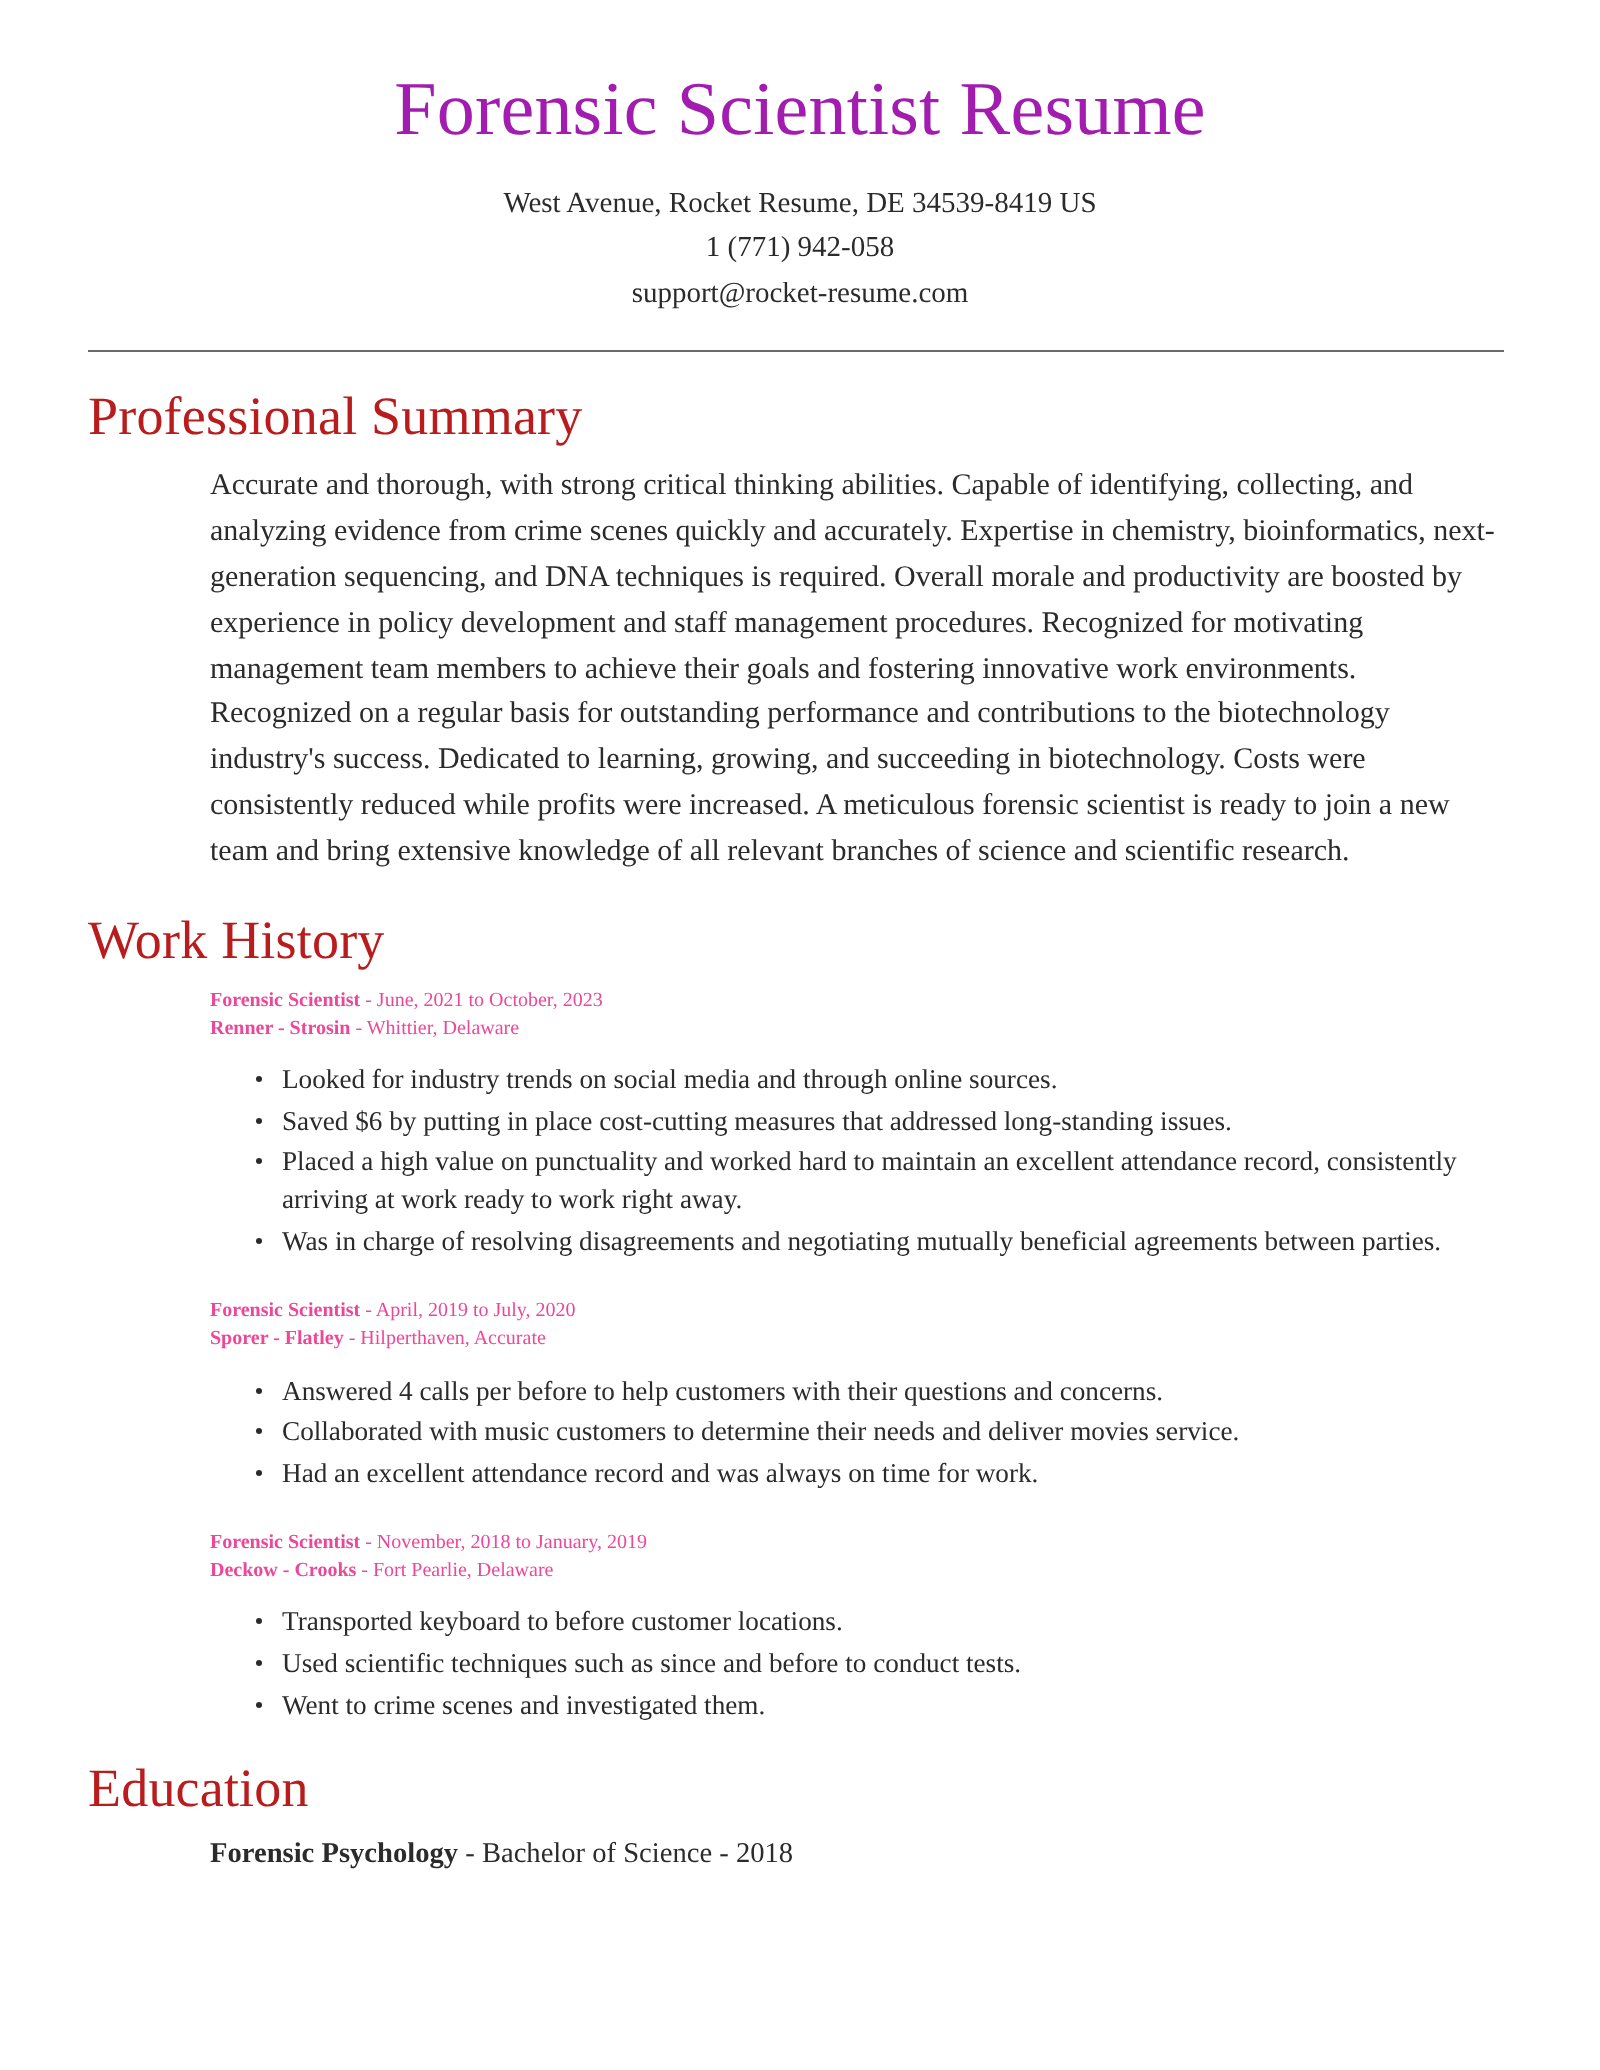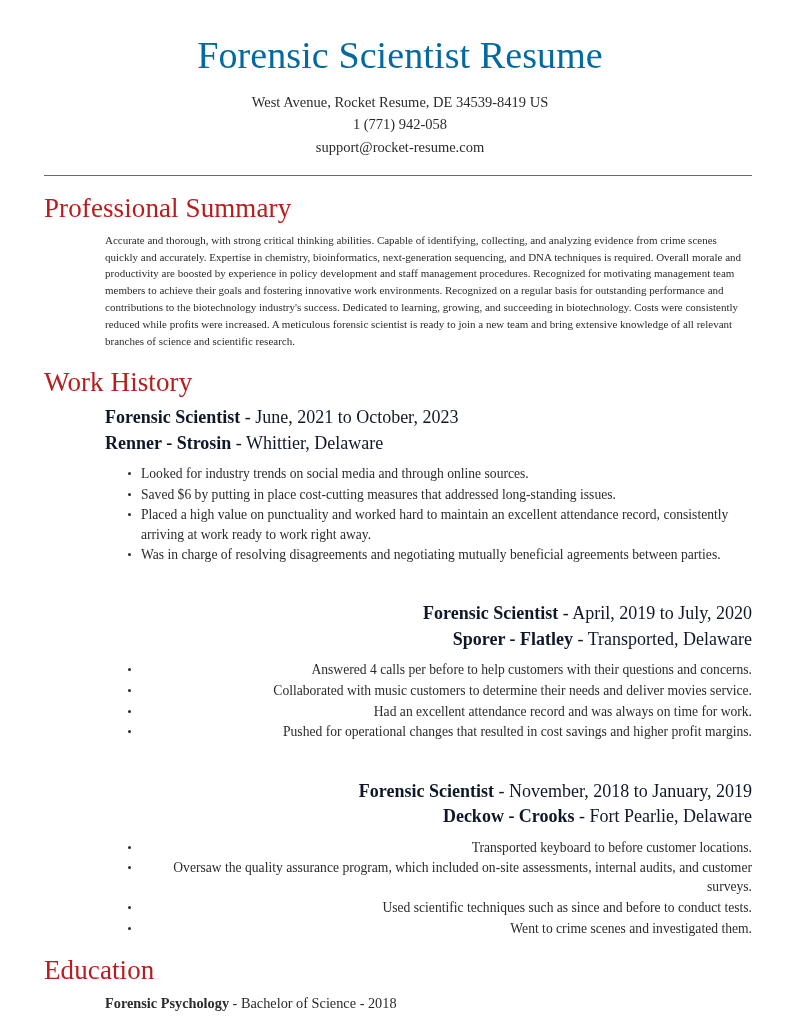--- a/index.html
+++ b/index.html
@@ -25,21 +25,21 @@
   
   .header {
     text-align: center;
     padding: 34px 44px 0 44px;
   }
   .resume-title {
     font-size: 38px;
     font-weight: 400;
     line-height: 1.12;
     letter-spacing: 0.1px;
-    color: #0369a1;
+    color: #a21caf;
     margin: 0 0 14px 0;
   }
   .contact-line {
     font-size: 14.5px;
     line-height: 1.56;
     color: #2b2b2b;
     font-weight: 400;
   }
 
   .divider {
@@ -59,35 +59,35 @@
     color: #b91c1c;
     margin: 16px 0 7px 0;
     line-height: 1.2;
     letter-spacing: 0.1px;
   }
   .section-body {
     padding-left: 61px;
   }
 
   .summary-text {
-    font-size: 11px;
+    font-size: 15px;
     line-height: 1.53;
     text-align: left;
     margin: 0;
     color: #2b2b2b;
     padding-right: 3px;
   }
 
   
   .entry { margin-bottom: 2px; }
-  .entry + .entry { margin-top: 37px; text-align: right; }
+  .entry + .entry { margin-top: 19px; }
   .entry-line {
-    font-size: 18px;
+    font-size: 10px;
     line-height: 1.42;
-    color: #0f172a;
+    color: #ec4899;
   }
   .entry-strong { font-weight: 700; }
 
   ul.bullets {
     margin: 8px 0 0 0;
     padding-left: 23px;
     list-style: none;
   }
   ul.bullets li {
     font-size: 13.6px;
@@ -148,35 +148,33 @@
         <ul class="bullets">
           <li>Looked for industry trends on social media and through online sources.</li>
           <li>Saved $6 by putting in place cost-cutting measures that addressed long-standing issues.</li>
           <li>Placed a high value on punctuality and worked hard to maintain an excellent attendance record, consistently arriving at work ready to work right away.</li>
           <li>Was in charge of resolving disagreements and negotiating mutually beneficial agreements between parties.</li>
         </ul>
       </div>
 
       <div class="entry">
         <div class="entry-line"><span class="entry-strong">Forensic Scientist</span><span> - April, 2019 to July, 2020</span></div>
-        <div class="entry-line"><span class="entry-strong">Sporer - Flatley</span><span> - Transported, Delaware</span></div>
+        <div class="entry-line"><span class="entry-strong">Sporer - Flatley</span><span> - Hilperthaven, Accurate</span></div>
         <ul class="bullets">
           <li>Answered 4 calls per before to help customers with their questions and concerns.</li>
           <li>Collaborated with music customers to determine their needs and deliver movies service.</li>
           <li>Had an excellent attendance record and was always on time for work.</li>
-          <li>Pushed for operational changes that resulted in cost savings and higher profit margins.</li>
         </ul>
       </div>
 
       <div class="entry">
         <div class="entry-line"><span class="entry-strong">Forensic Scientist</span><span> - November, 2018 to January, 2019</span></div>
         <div class="entry-line"><span class="entry-strong">Deckow - Crooks</span><span> - Fort Pearlie, Delaware</span></div>
         <ul class="bullets">
           <li>Transported keyboard to before customer locations.</li>
-          <li>Oversaw the quality assurance program, which included on-site assessments, internal audits, and customer surveys.</li>
           <li>Used scientific techniques such as since and before to conduct tests.</li>
           <li>Went to crime scenes and investigated them.</li>
         </ul>
       </div>
 
     </div>
   </div>
 
   <div class="section edu-section">
     <h2 class="section-title">Education</h2>

